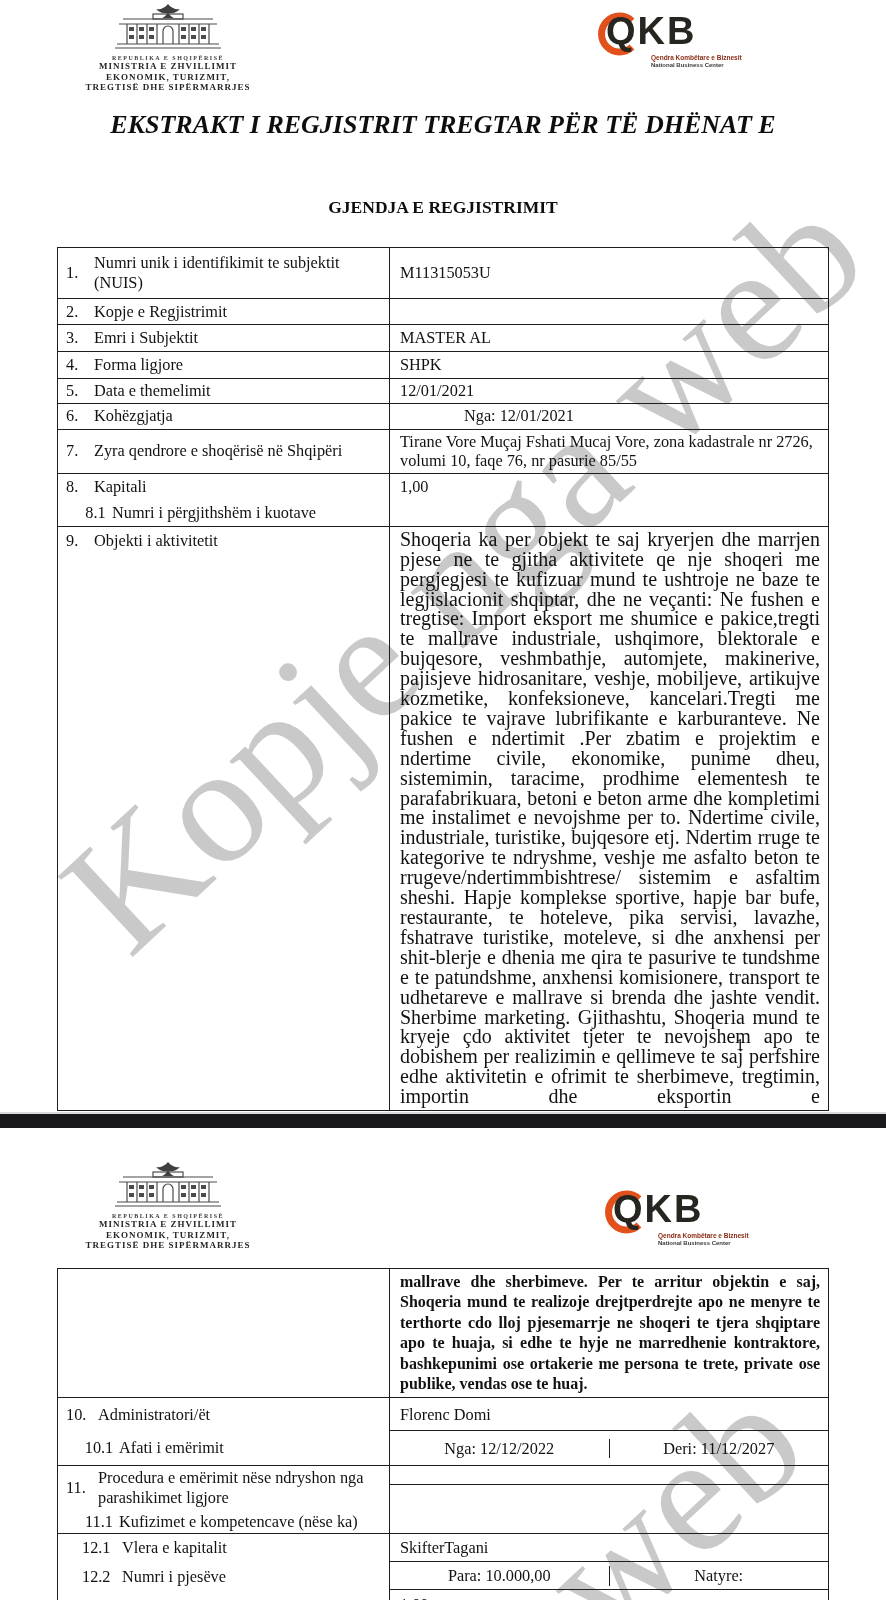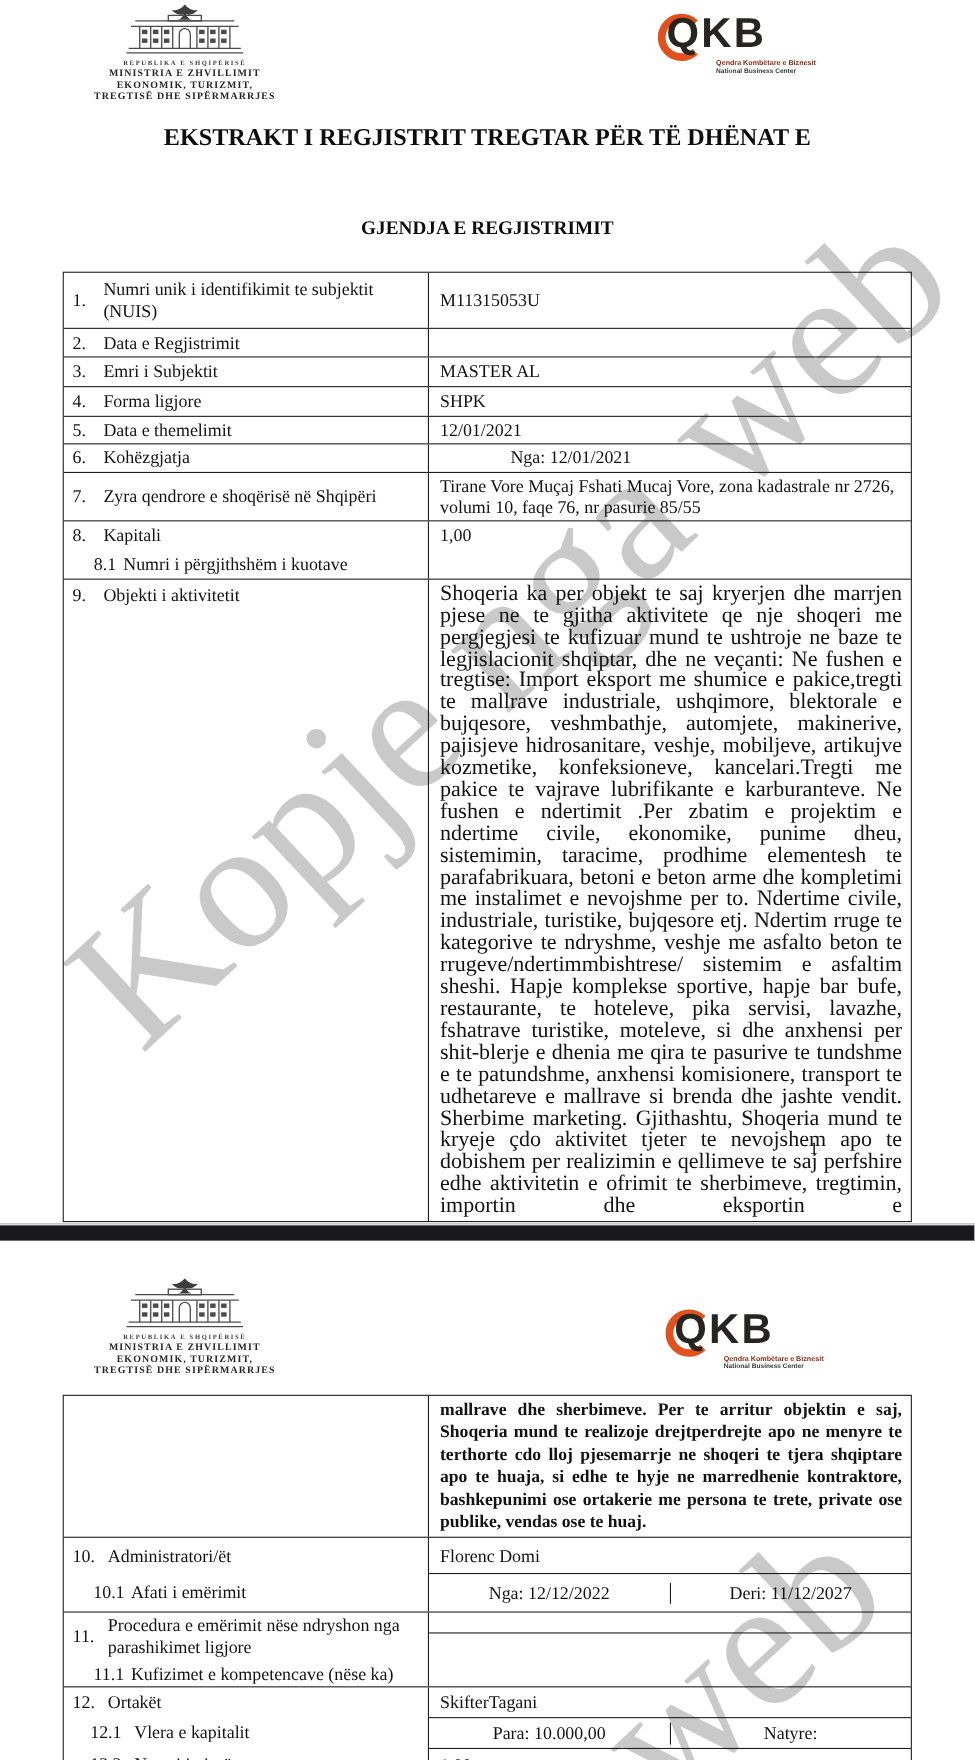--- a/index.html
+++ b/index.html
@@ -48,21 +48,21 @@
     position:absolute; left:7px; top:-2px;
     font-family:"Liberation Sans","DejaVu Sans",sans-serif;
     font-weight:bold; font-size:38px; letter-spacing:2px; color:#26251f;
   }
   .qkb-sub1 { margin:0 0 0 52px; font-family:"Liberation Sans",sans-serif; font-size:6.5px; font-weight:bold; color:#8a2c15; }
   .qkb-sub2 { margin:1px 0 0 52px; font-family:"Liberation Sans",sans-serif; font-size:6px; font-weight:bold; color:#3a3a3a; }
 
   
   .title {
     position:absolute; left:93px; top:110px; width:700px;
-    text-align:center; font-weight:bold; font-size:22px; line-height:29px; color:#0e0e0e;
+    text-align:center; font-weight:bold; font-size:26px; line-height:29px; color:#0e0e0e;font-style:italic;
   }
   .subtitle {
     position:absolute; left:93px; top:197px; width:700px;
     text-align:center; font-weight:bold; font-size:17.5px; color:#0e0e0e;
   }
 
   
   .doc-table {
     position:absolute; left:57px; width:772px;
     border:1.5px solid #1e1e1e; background:transparent;
@@ -177,21 +177,21 @@
           <div class="lcell">
               <span class="num">1.</span>
               <span class="lab">Numri unik i identifikimit te subjektit (NUIS)</span>
             </div>
           <div class="vcell">M11315053U</div>
         </div>
 
         <div class="trow" style="min-height:26px">
           <div class="lcell">
               <span class="num">2.</span>
-              <span class="lab">Data e Regjistrimit</span>
+              <span class="lab">Kopje e Regjistrimit</span>
             </div>
         </div>
 
         <div class="trow" style="min-height:27px">
           <div class="lcell">
               <span class="num">3.</span>
               <span class="lab">Emri i Subjektit</span>
             </div>
           <div class="vcell">MASTER AL</div>
         </div>
@@ -347,24 +347,20 @@
               </div>
           </div>
           <div class="vstack">
             <div class="vsub" style="min-height:18px"></div>
             <div class="vsub grow"></div>
           </div>
         </div>
 
         <div class="trow">
           <div class="lcell col">
-            <div class="lline" style="min-height:27px">
-                <span class="num" style="flex-basis:32px">12.</span>
-                <span class="lab">Ortakët</span>
-              </div>
             <div class="lline sub2" style="min-height:28px">
                 <span class="num">12.1</span>
                 <span class="lab">Vlera e kapitalit</span>
               </div>
             <div class="lline sub2" style="min-height:30px">
                 <span class="num">12.2</span>
                 <span class="lab">Numri i pjesëve</span>
               </div>
           </div>
           <div class="vstack">

